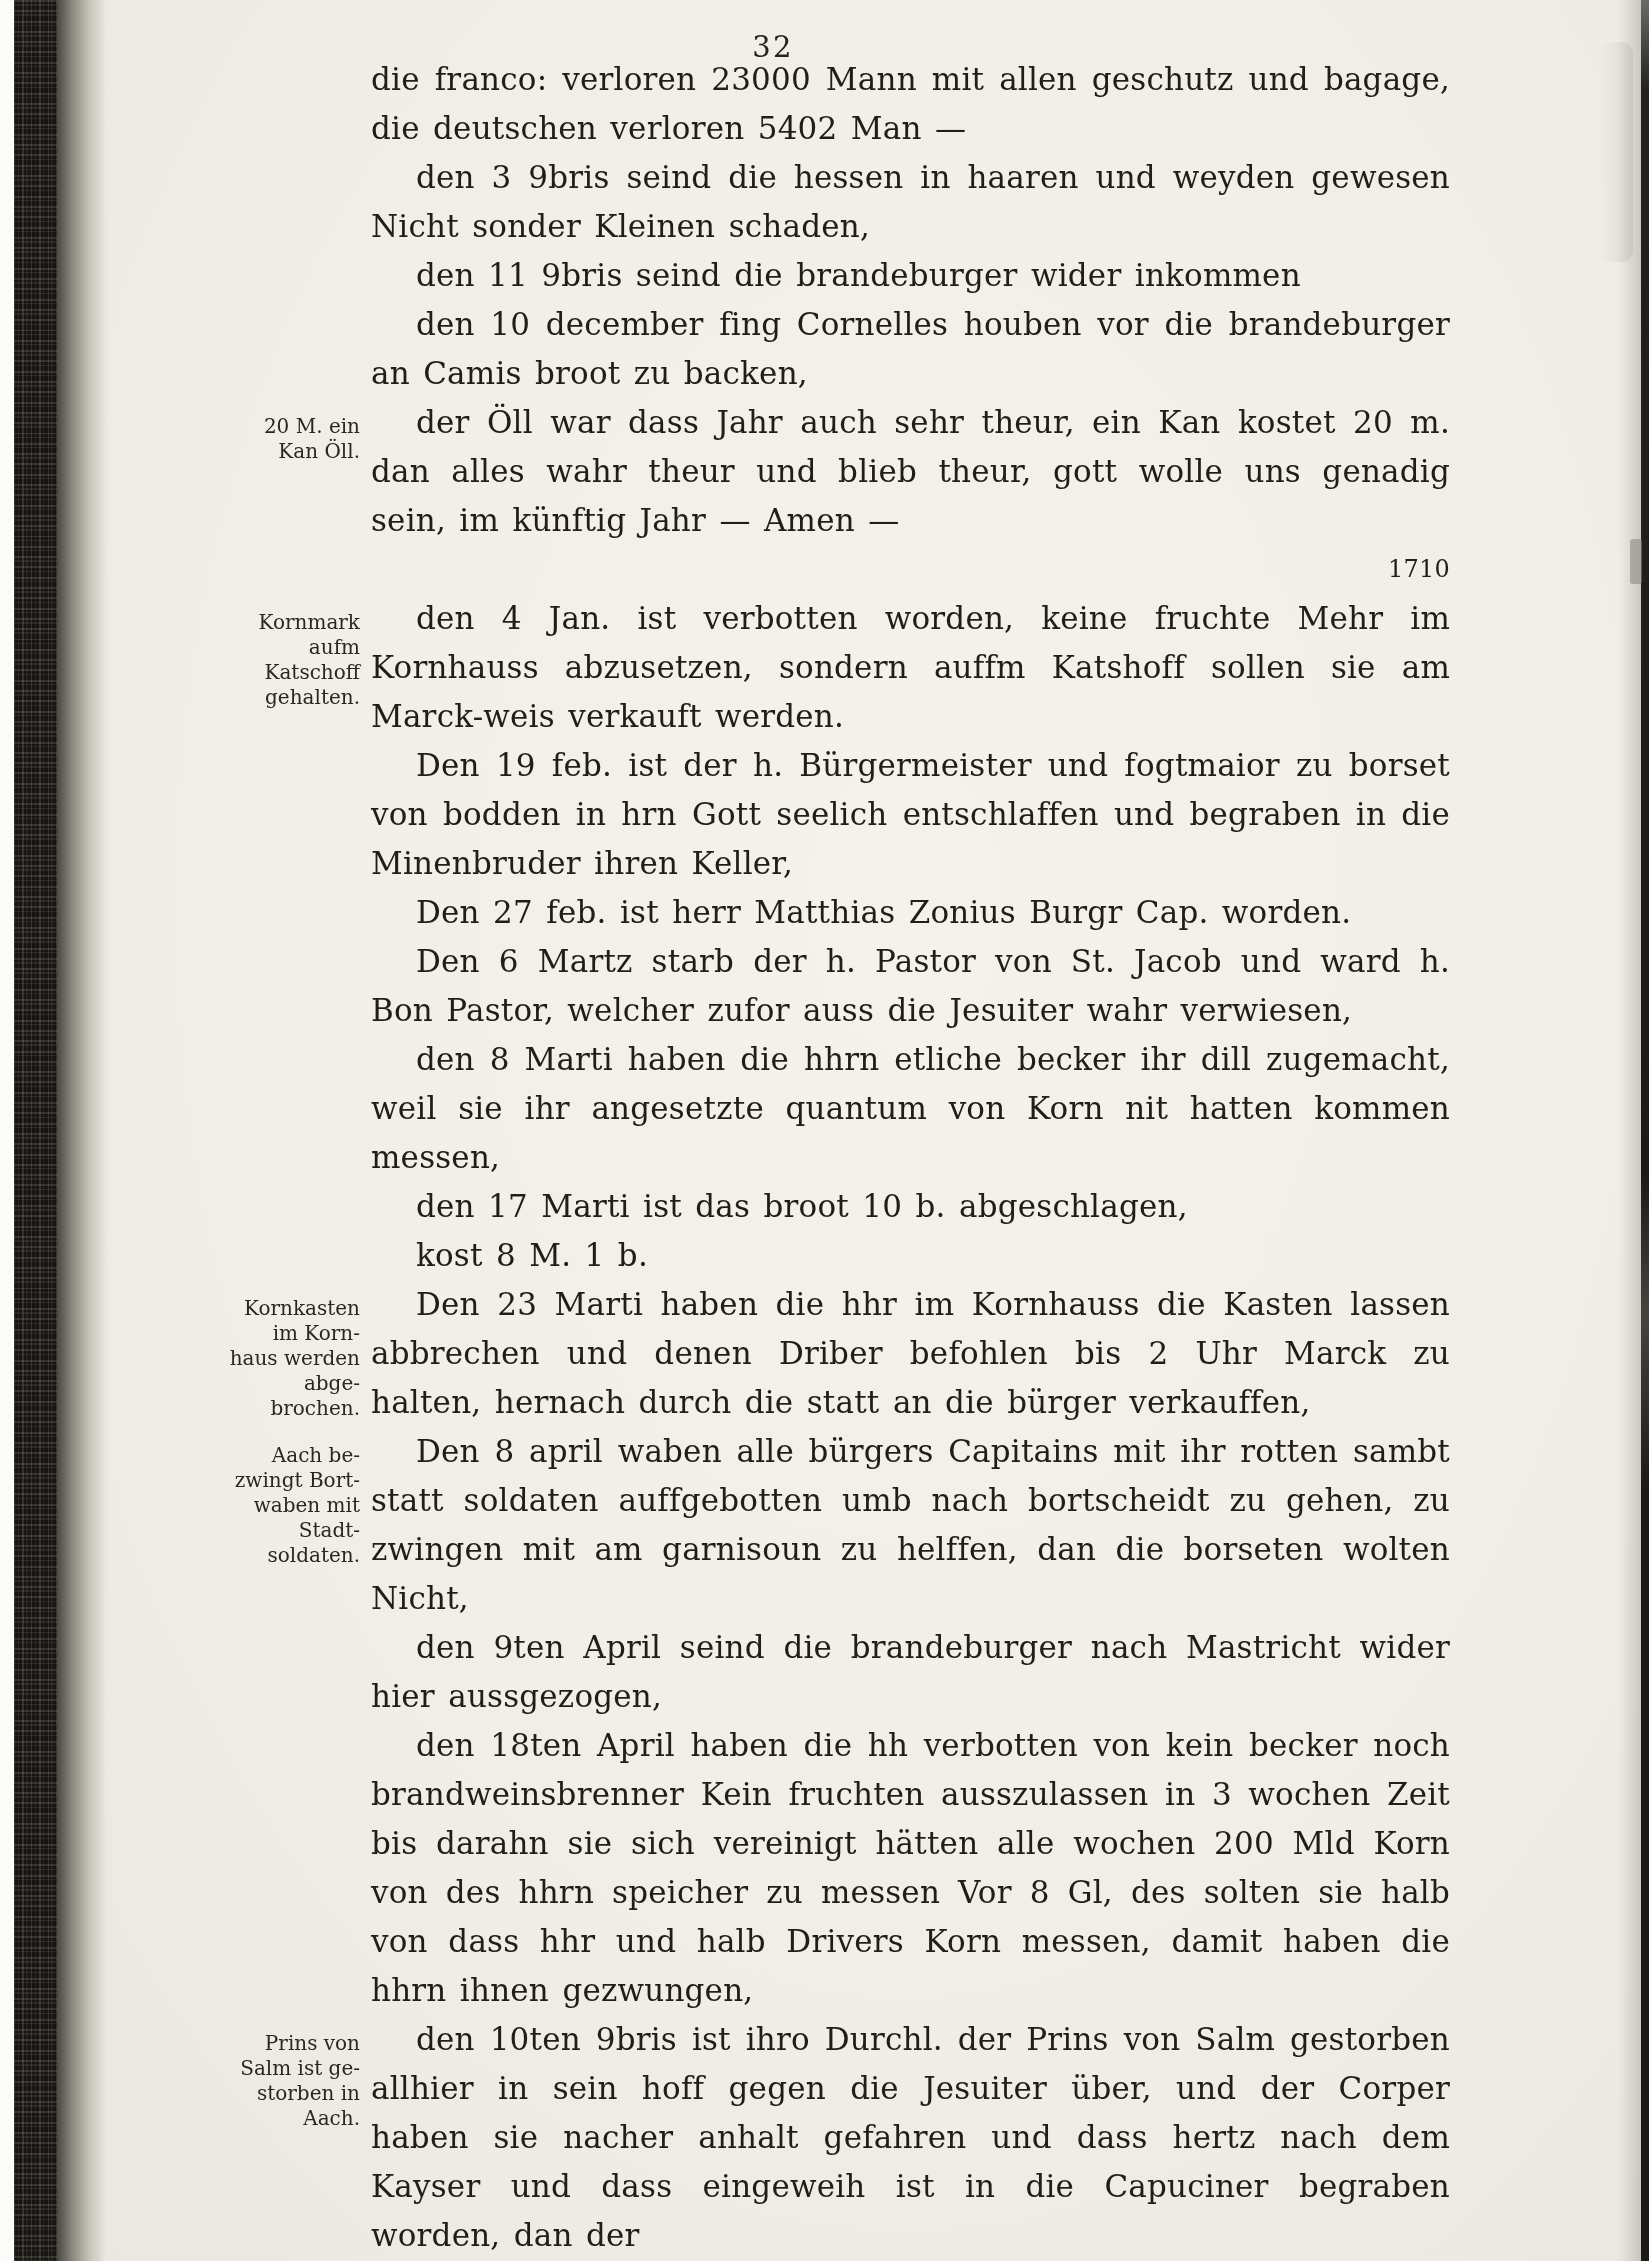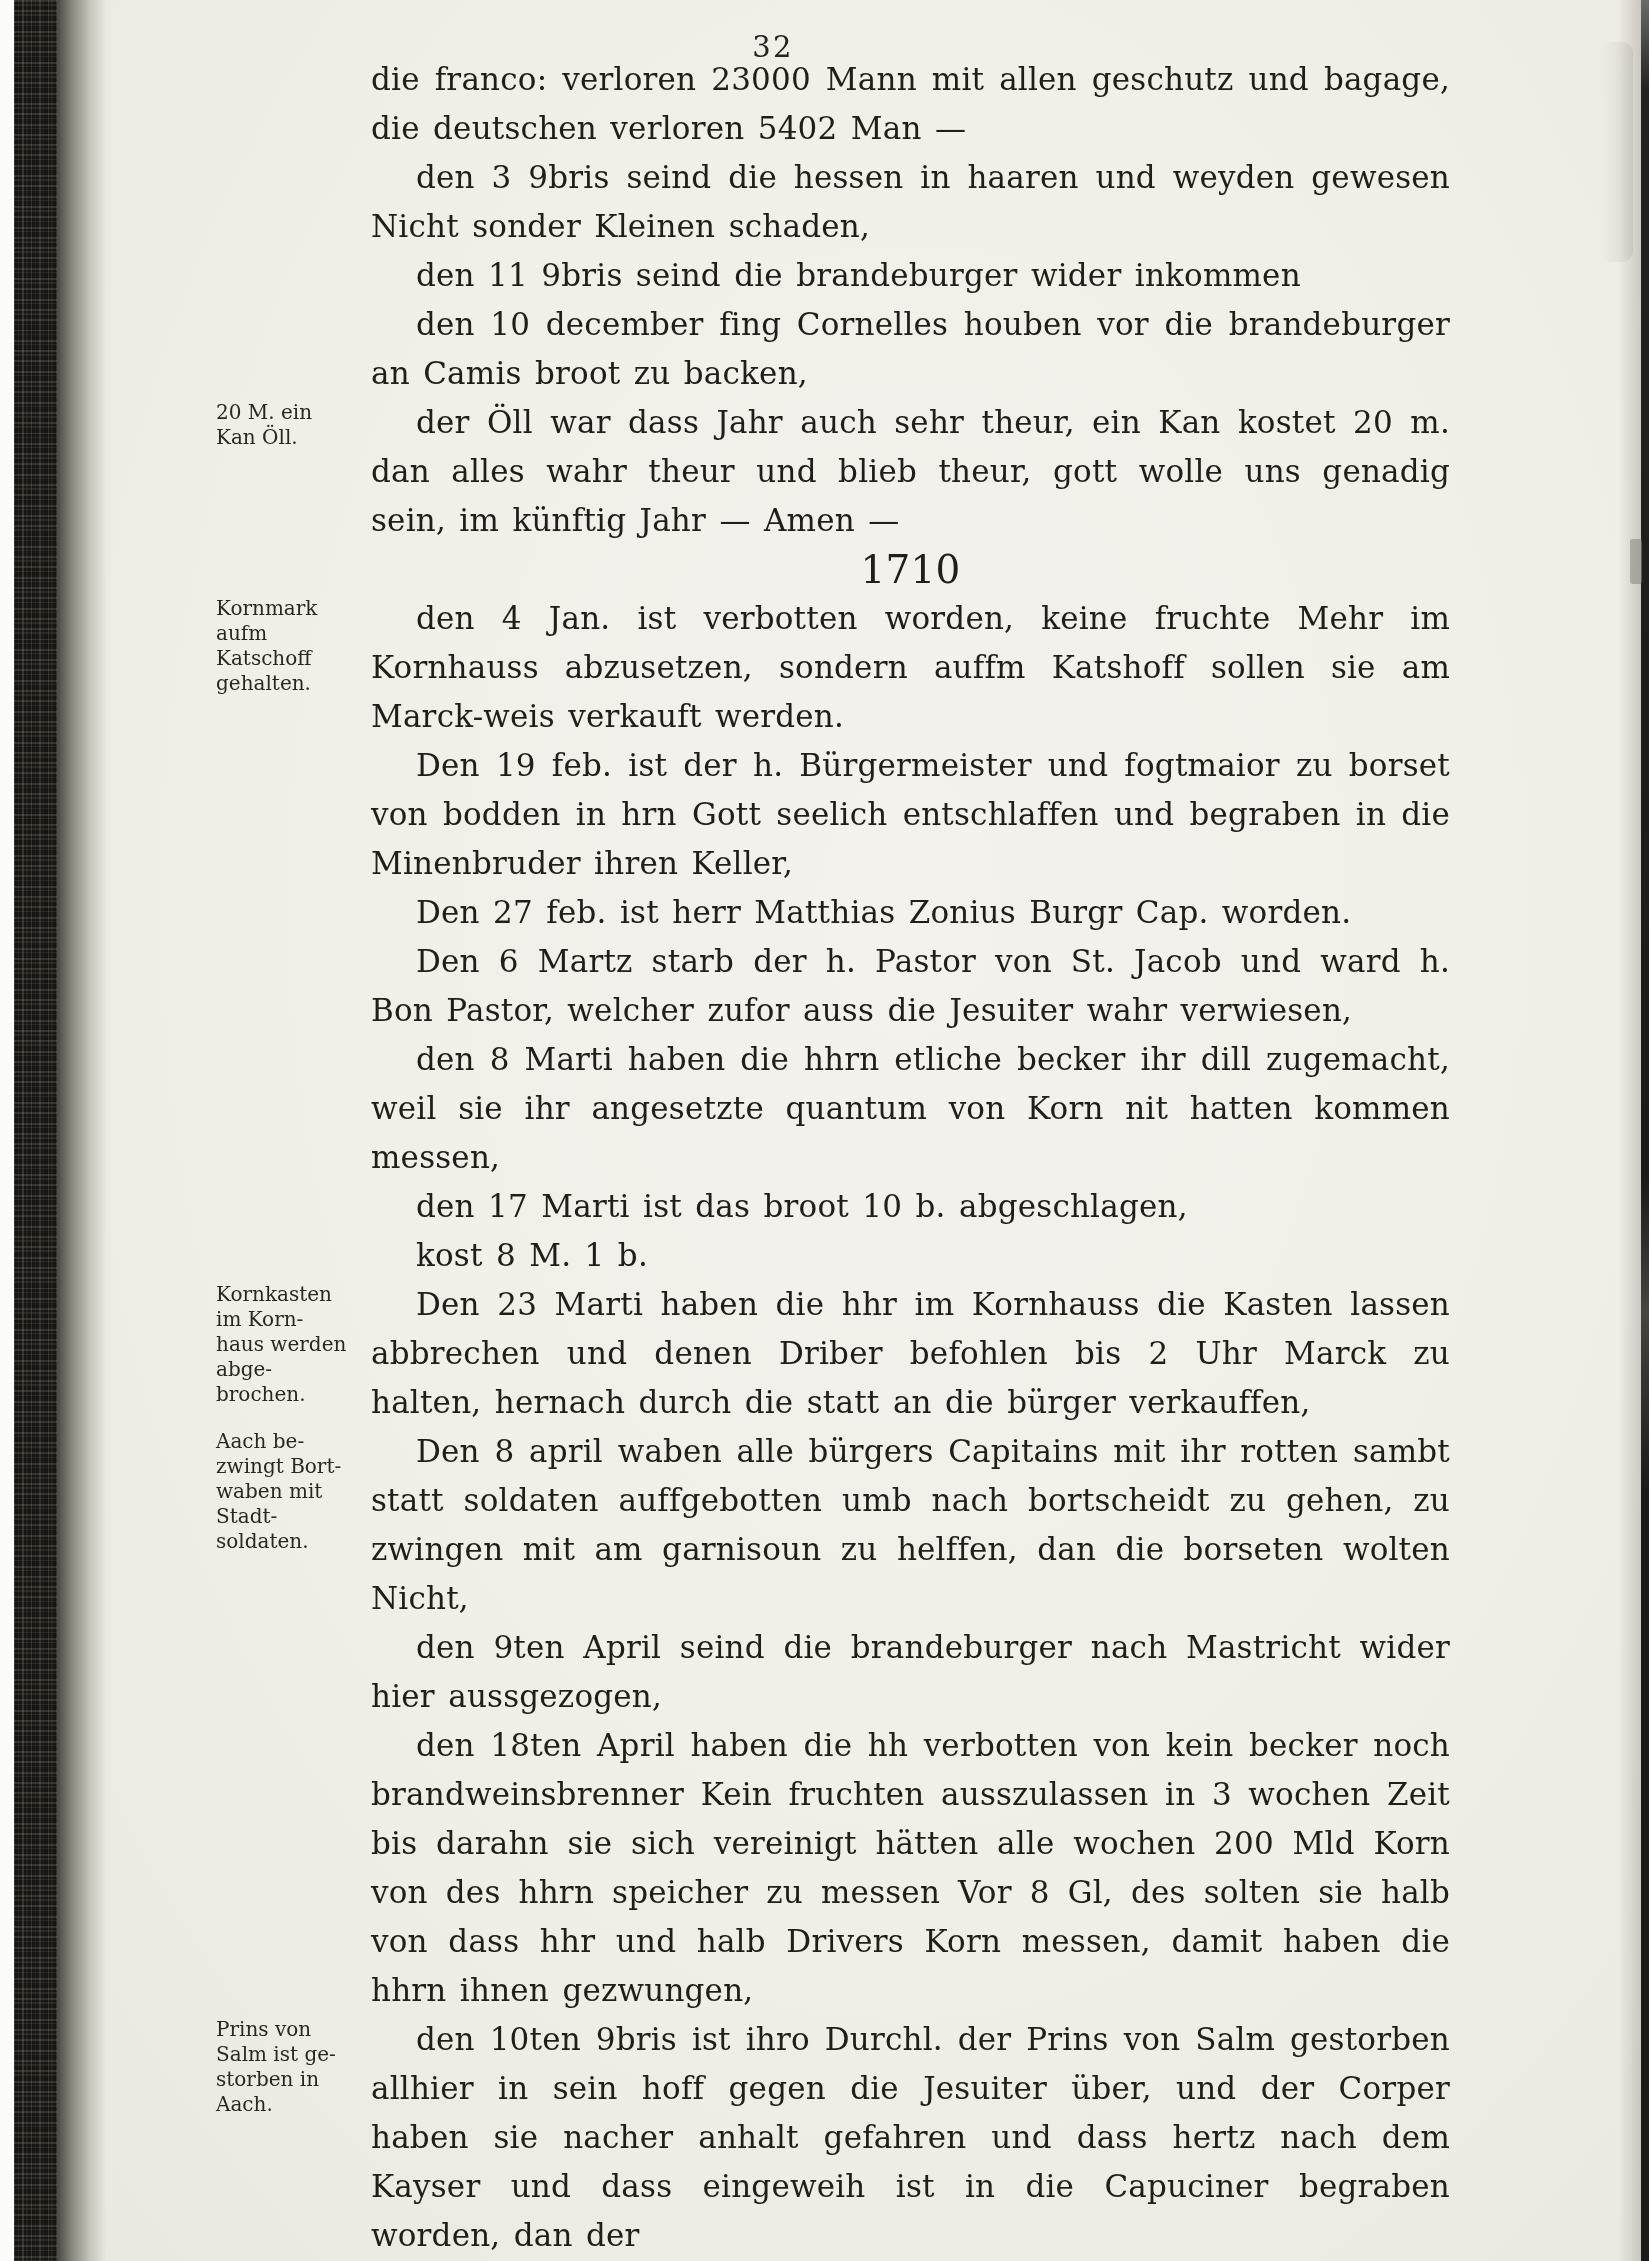--- a/index.html
+++ b/index.html
@@ -75,35 +75,35 @@
 
   .block { position: relative; }
 
   .para {
     margin: 0;
     text-indent: 45px;
   }
   .para.noindent { text-indent: 0; }
 
   .year-heading {
-    text-align: center;
-    font-size: 39px;
+    text-align: right;
+    font-size: 24px;
     line-height: 49px;
   }
 
   .margin-note {
     position: absolute;
     left: -155px;
-    top: 2px;
+    top: 16px;
     width: 144px;
     font-size: 20px;
     line-height: 25px;
     letter-spacing: 0;
     word-spacing: 0;
-    text-align: left;
+    text-align: right;
     text-indent: 0;
     white-space: pre-line;
     color: #2a2722;
   }
 </style>
 </head>
 <body>
 
 <div class="page">
 

